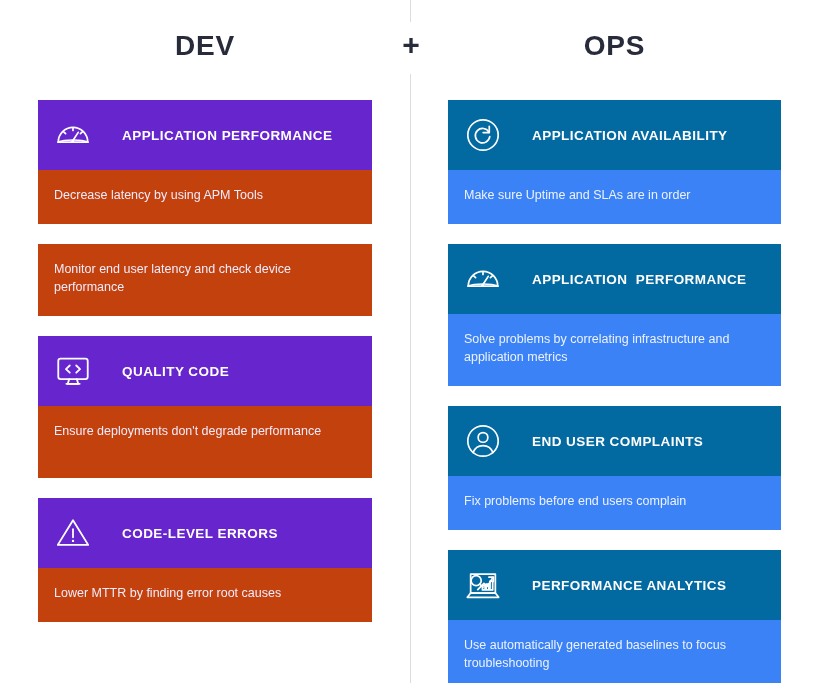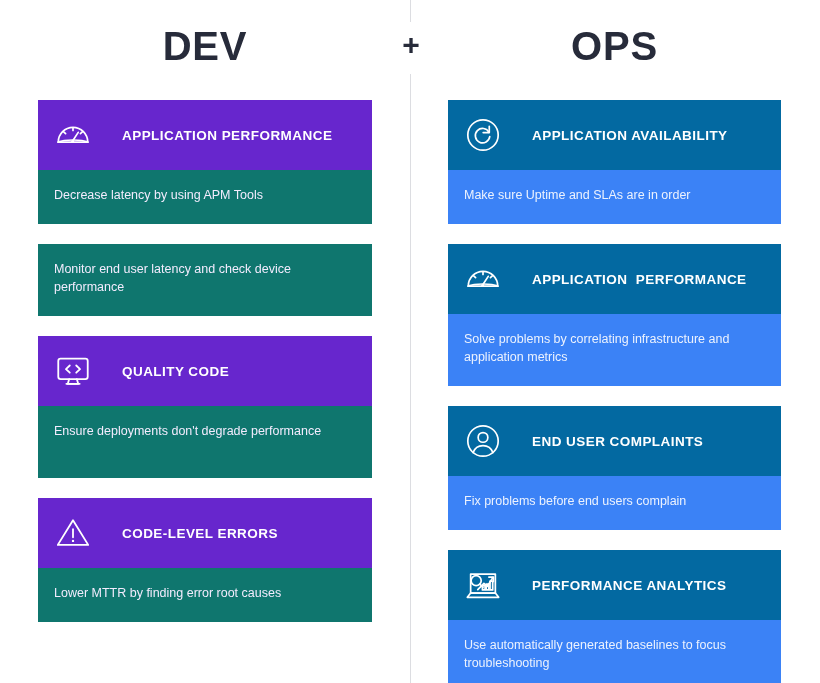--- a/index.html
+++ b/index.html
@@ -47,21 +47,21 @@
     color: #272b3a;
     font-family: "Liberation Sans", sans-serif;
   }
 
   
   .col-heading {
     position: absolute;
     top: 28px;
     height: 36px;
     line-height: 36px;
-    font-size: 40px;
+    font-size: 28px;
     font-weight: 700;
     letter-spacing: 0.8px;
     color: #272b3a;
     text-align: center;
   }
   .col-heading.dev { left: 38px;  width: 334px; }
   .col-heading.ops { left: 448px; width: 333px; }
 
   
   .column {
@@ -106,21 +106,21 @@
   .card-body {
     padding: 16px 18px 18px 16px;
     box-sizing: border-box;
     font-size: 12.5px;
     line-height: 1.45;
     color: #f2eefd;
   }
 
   
   .dev .card-head { background: #6726cd; }
-  .dev .card-body { background: #0f766e; color: #f3ecfe; }
+  .dev .card-body { background: #c2410c; color: #f3ecfe; }
 
   
   .ops .card-head { background: #0369a1; }
   .ops .card-body { background: #3b82f6; color: #ecf2fe; }
 
   
   .h-one { min-height: 54px; }
   .h-two { min-height: 72px; }
 </style>
 </head>

